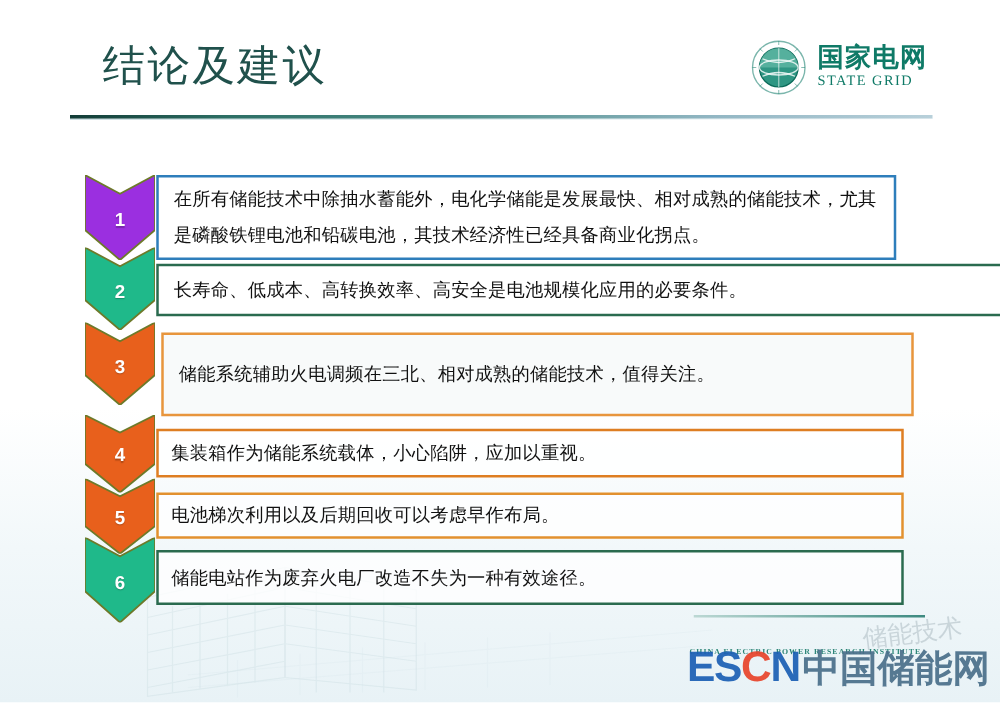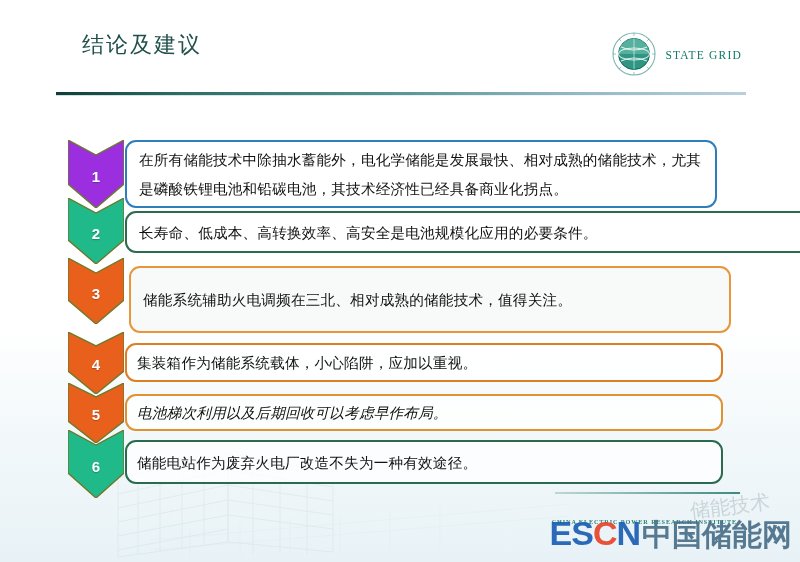--- a/index.html
+++ b/index.html
@@ -41,21 +41,21 @@
     height: 90px;
     opacity: 0.35;
     pointer-events: none;
   }
 
   
   .title {
     position: absolute;
     left: 82px;
     top: 30px;
-    font-size: 22px;
+    font-size: 34px;
     letter-spacing: 2px;
     color: #20514c;
     font-family: "DejaVu Sans", "Liberation Sans", sans-serif;
     font-weight: 400;
     white-space: nowrap;
   }
   .title-rule {
     position: absolute;
     left: 56px;
     top: 92px;
@@ -135,21 +135,20 @@
     font-family: "Liberation Sans", sans-serif;
     text-shadow: 0 1px 1px rgba(0,0,0,.25);
   }
 
   .box {
     position: absolute;
     background: rgba(255,255,255,0.78);
     box-sizing: border-box;
     display: flex;
     align-items: center;
-    border-radius: 11px;
   }
   .box .txt {
     font-size: 14.6px;
     line-height: 29px;
     color: #111111;
     font-family: "DejaVu Sans", "Liberation Sans", sans-serif;
     letter-spacing: .2px;
   }
 
   
@@ -295,20 +294,21 @@
           <path d="M22 40 L22 43"></path>
         <path d="M1 22 L4 22"></path>
           <path d="M40 22 L43 22"></path>
         <path d="M7 7 L9.2 9.2"></path>
           <path d="M34.8 34.8 L37 37"></path>
         <path d="M37 7 L34.8 9.2"></path>
           <path d="M9.2 34.8 L7 37"></path>
       </g>
     </svg>
     <div class="sg-text">
+      <div class="sg-cn">国家电网</div>
       <div class="sg-en">STATE GRID</div>
     </div>
   </div>
 
   <div class="rows">
 
     <div class="row">
       <div class="chev" style="left:68px; top:140px;">
         <svg width="56" height="68" viewBox="0 0 56 68">
           <path d="M0 0 L28 15 L56 0 L56 44 L28 68 L0 44 Z" fill="#9b2fe0" stroke="#6d7a2a" stroke-width="1.4"></path>
@@ -356,21 +356,21 @@
       </div>
     </div>
 
     <div class="row">
       <div class="chev" style="left:68px; top:383px;">
         <svg width="56" height="60" viewBox="0 0 56 60">
           <path d="M0 0 L28 14 L56 0 L56 38 L28 60 L0 38 Z" fill="#e8601c" stroke="#6d7a2a" stroke-width="1.4"></path>
         </svg>
         <div class="num" style="top:23px;">5</div>
       </div>
-      <div class="box" style="left:125px; top:394px; width:598px; height:37px; border:2.2px solid #e2912f; padding:0 10px;font-style:italic;">
+      <div class="box" style="left:125px; top:394px; width:598px; height:37px; border:2.2px solid #e2912f; padding:0 10px;">
         <div class="txt">电池梯次利用以及后期回收可以考虑早作布局。</div>
       </div>
     </div>
 
     <div class="row">
       <div class="chev" style="left:68px; top:430px;">
         <svg width="56" height="68" viewBox="0 0 56 68">
           <path d="M0 0 L28 15 L56 0 L56 43 L28 68 L0 43 Z" fill="#1fb98a" stroke="#6d7a2a" stroke-width="1.4"></path>
         </svg>
         <div class="num" style="top:28px;">6</div>

